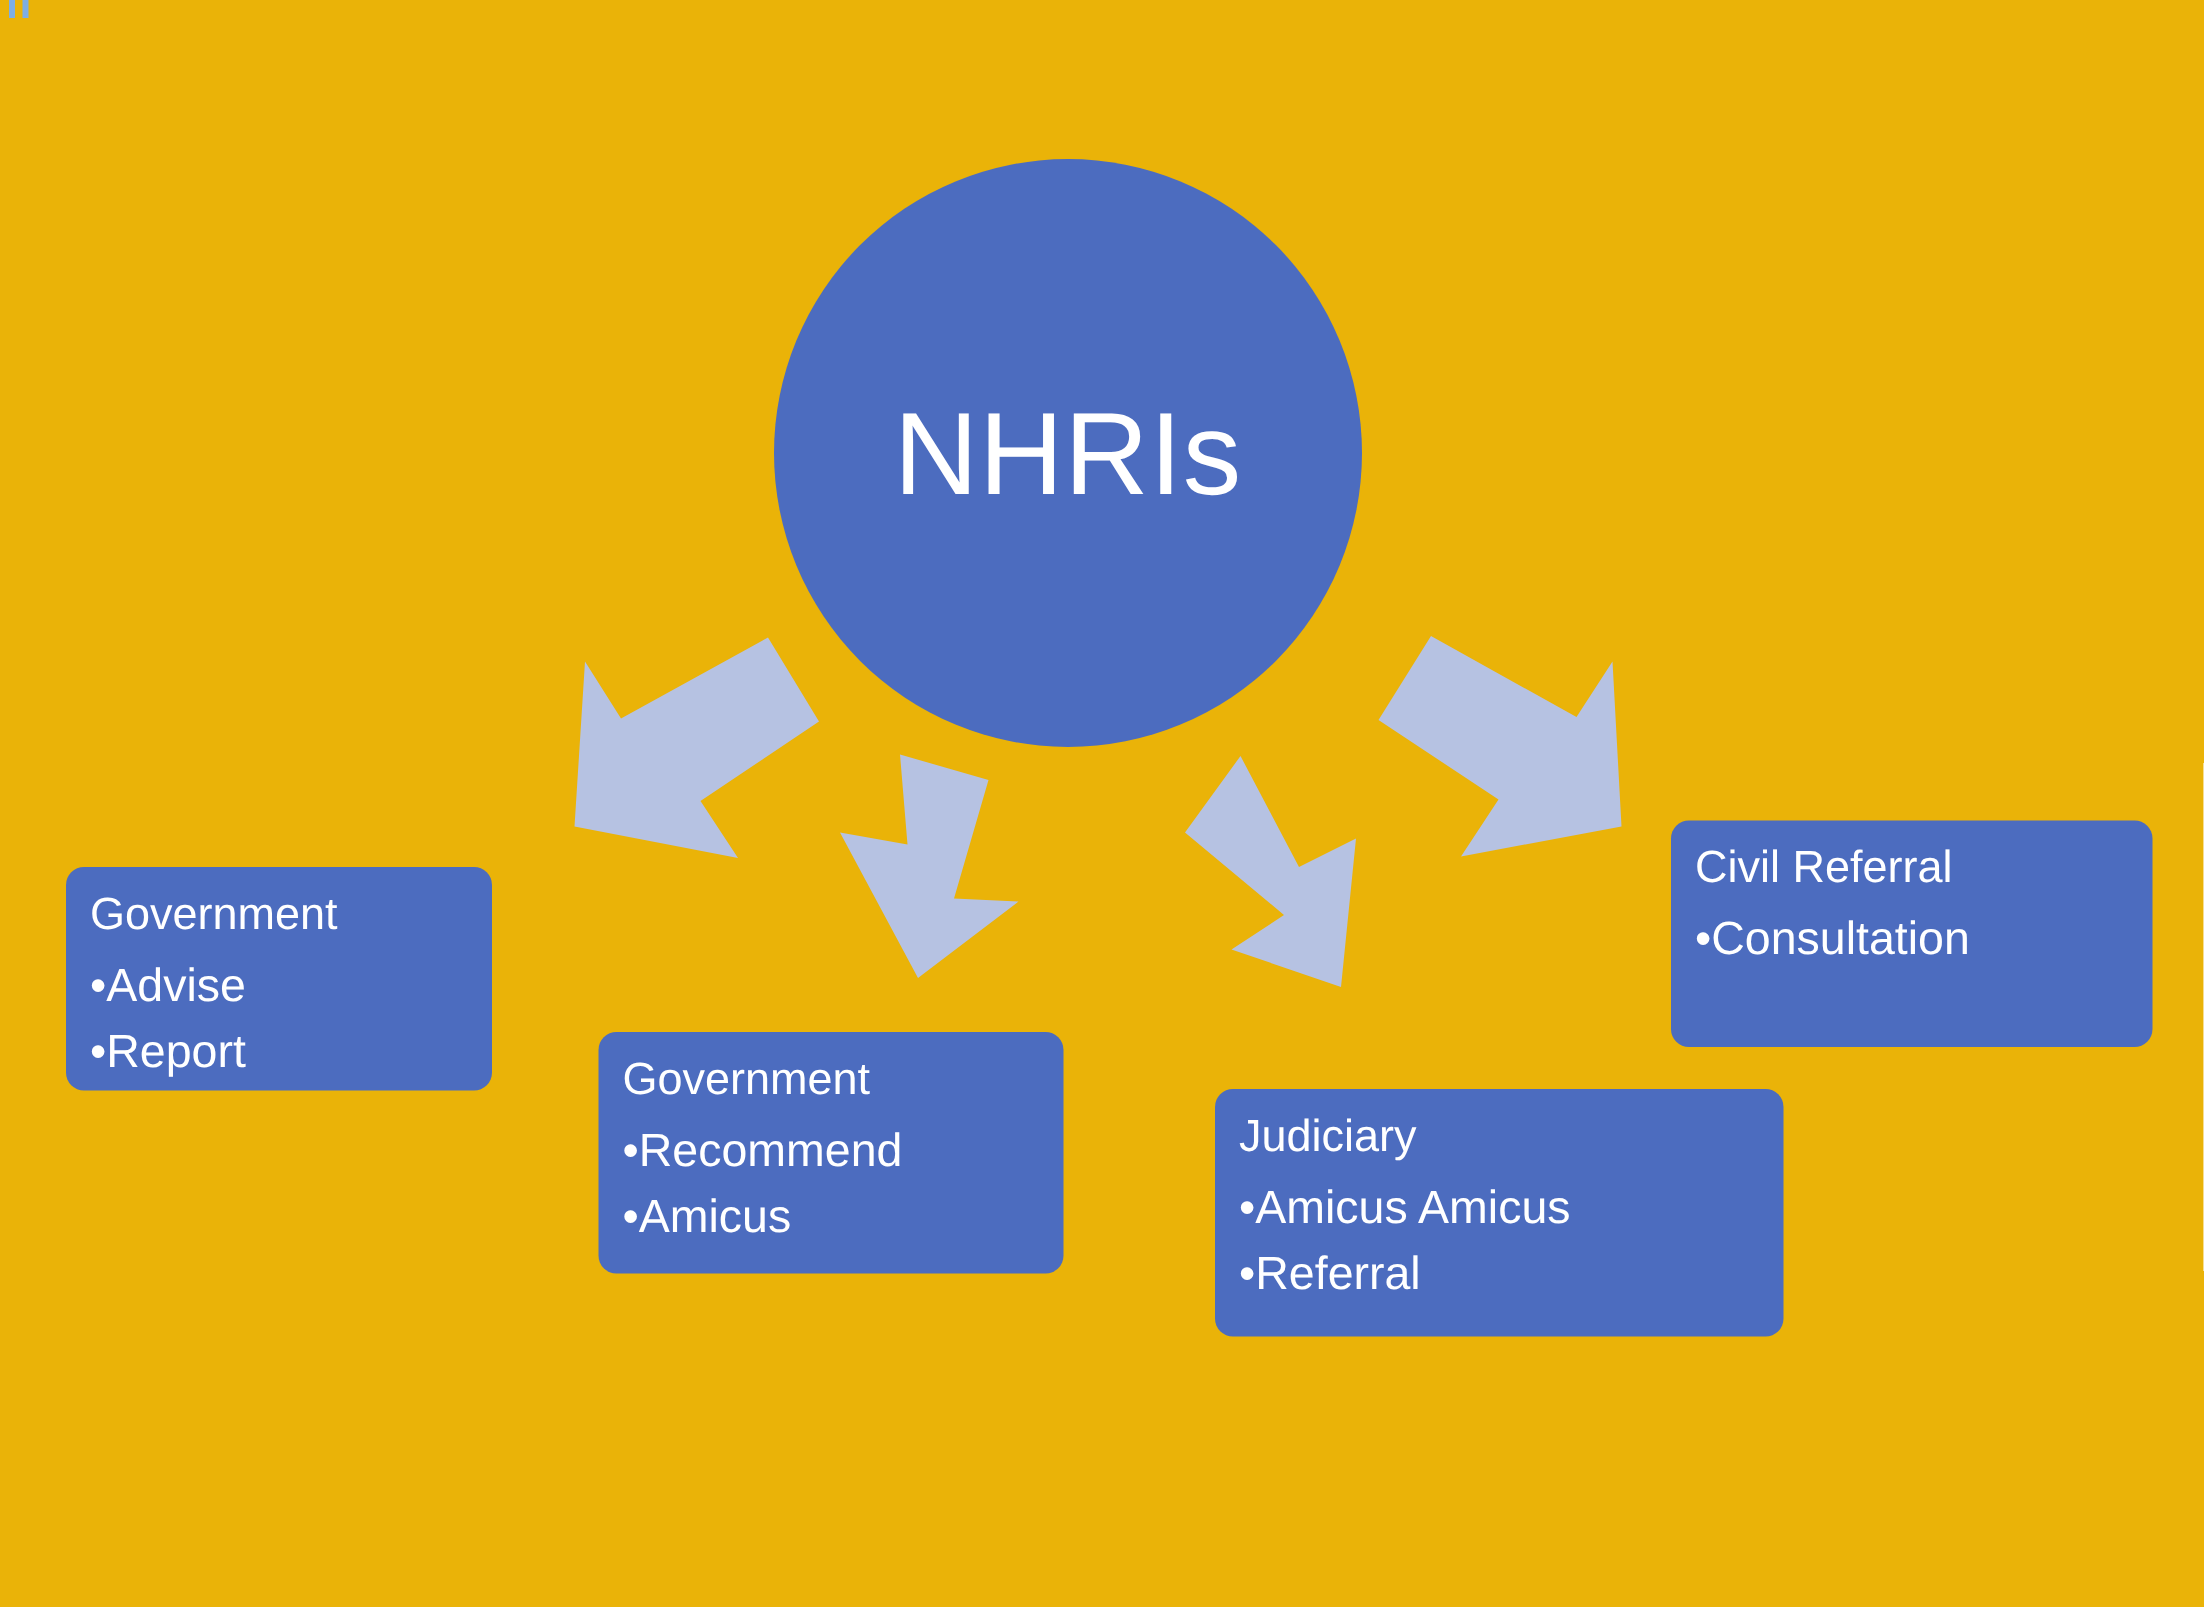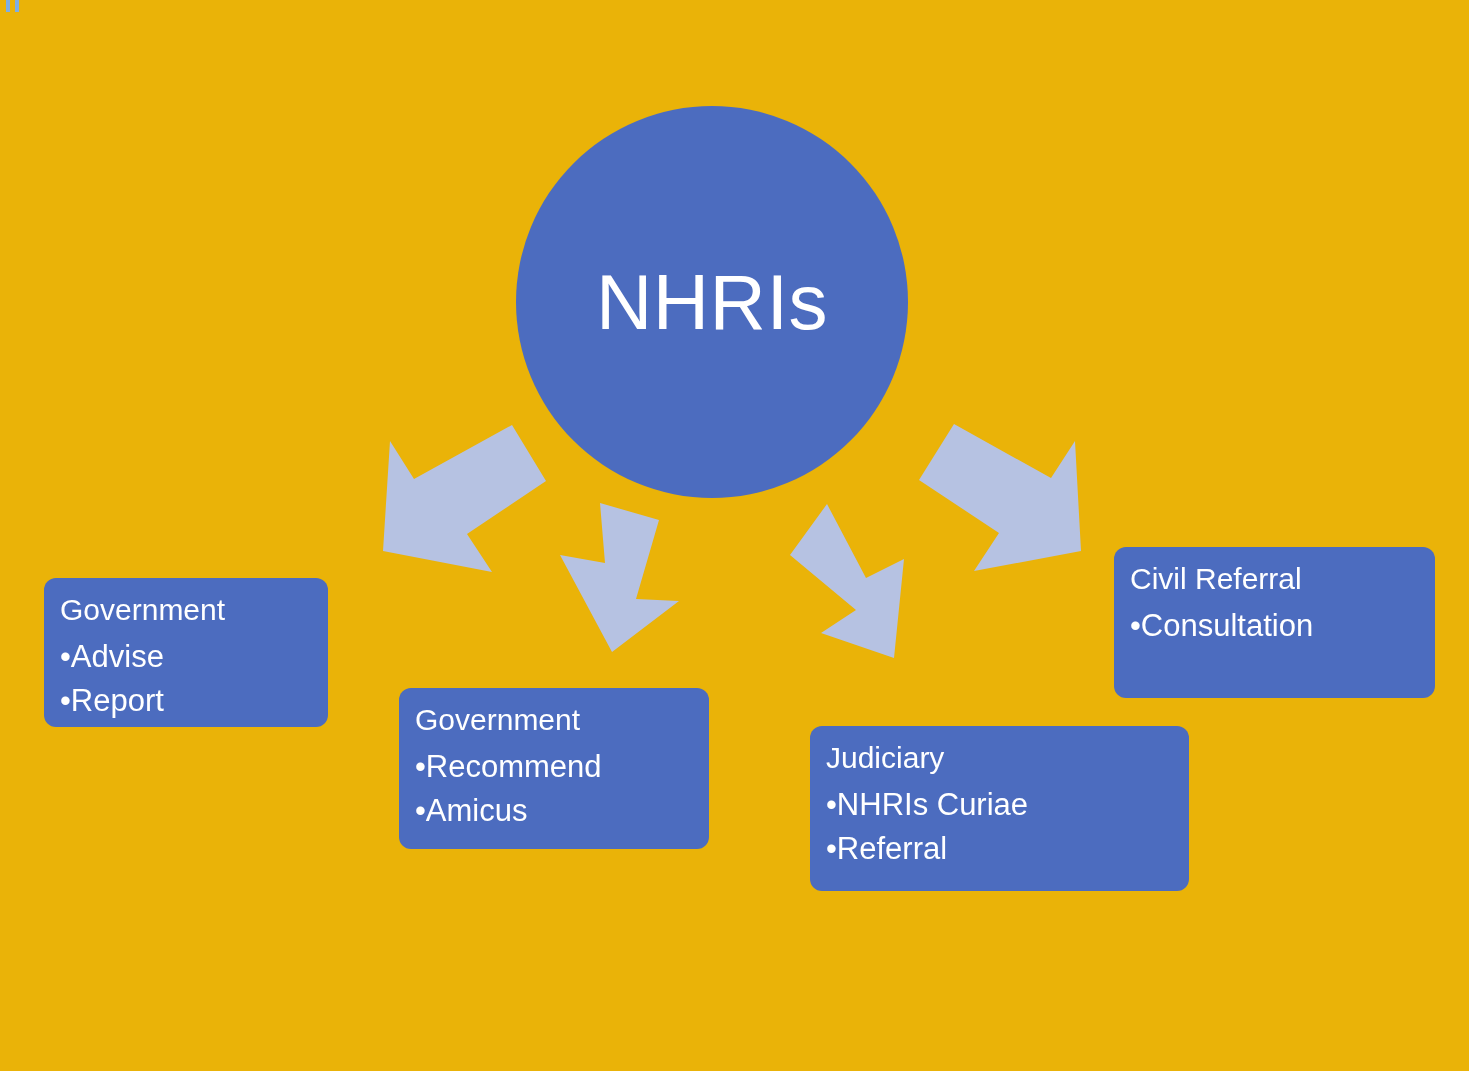--- a/index.html
+++ b/index.html
@@ -146,21 +146,21 @@
     <div class="title">Government</div>
     <ul>
       <li><span class="bullet">•</span><span>Recommend</span></li>
       <li><span class="bullet">•</span><span>Amicus</span></li>
     </ul>
   </div>
 
   <div class="node judiciary">
     <div class="title">Judiciary</div>
     <ul>
-      <li><span class="bullet">•</span><span>NHRIs Curiae</span></li>
+      <li><span class="bullet">•</span><span>Amicus Amicus</span></li>
       <li><span class="bullet">•</span><span>Referral</span></li>
     </ul>
   </div>
 
   <div class="node civil-society">
     <div class="title">Civil Referral</div>
     <ul>
       <li><span class="bullet">•</span><span>Consultation</span></li>
     </ul>
   </div>

